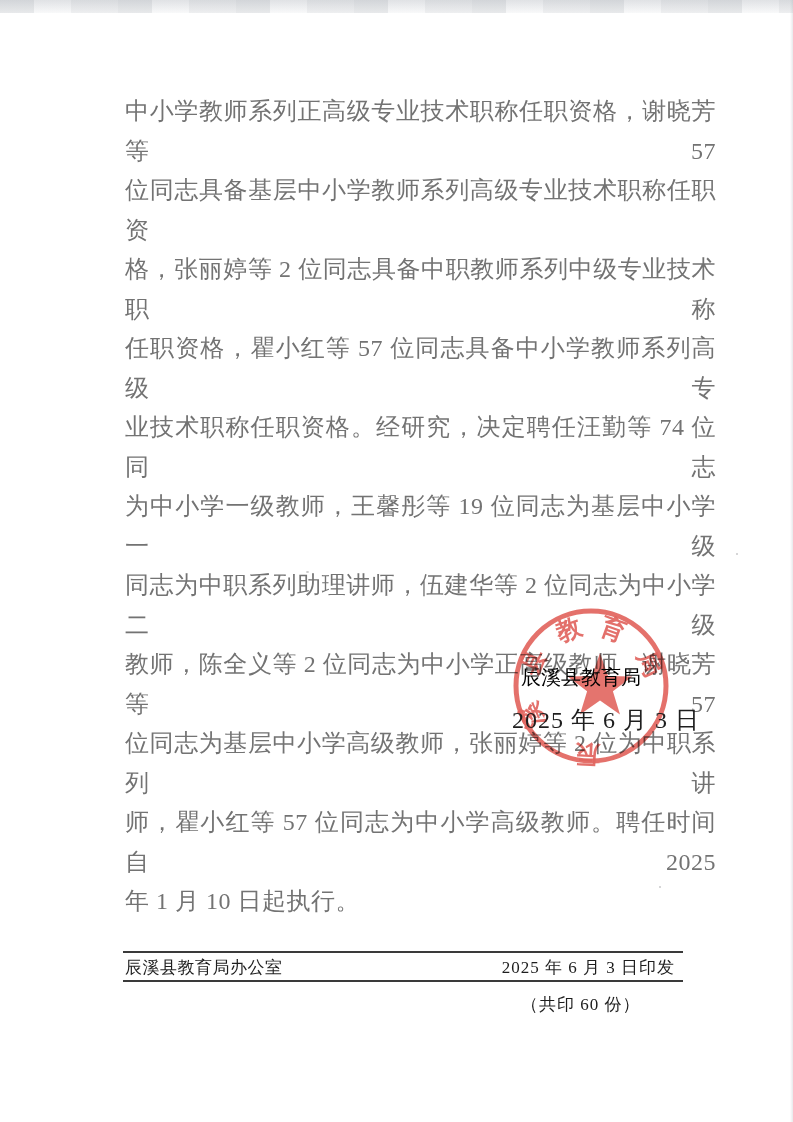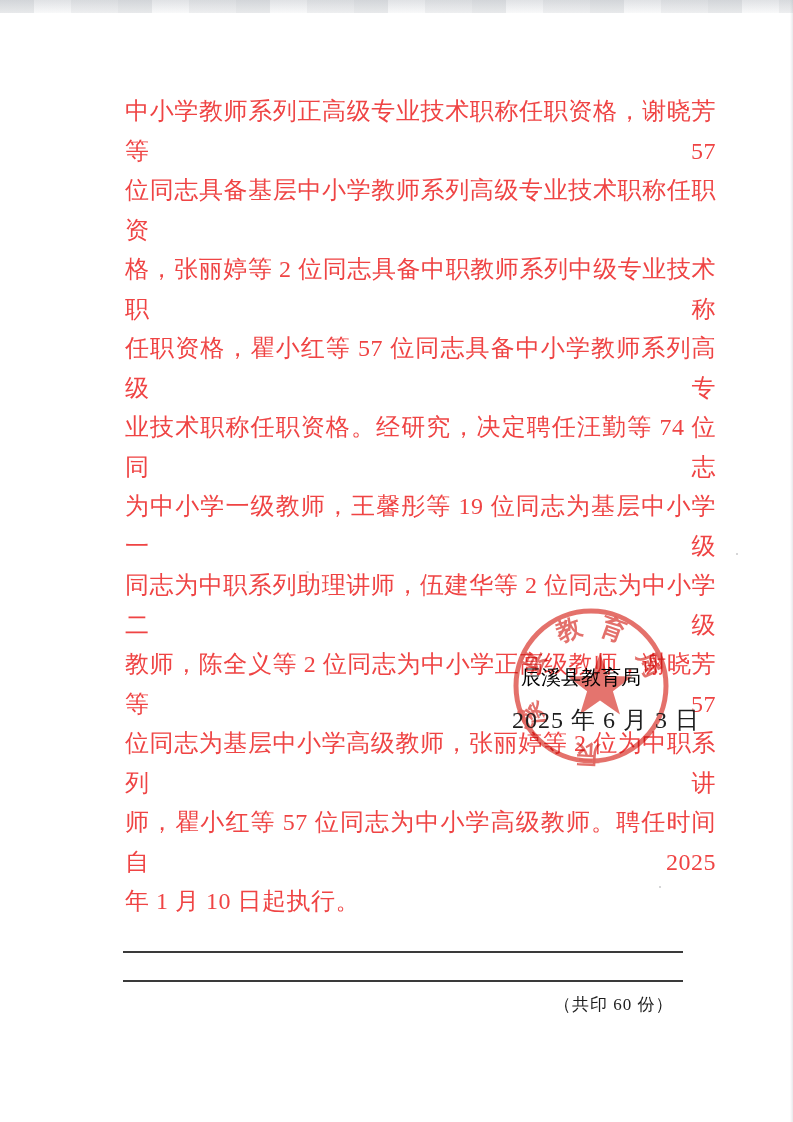--- a/index.html
+++ b/index.html
@@ -42,21 +42,21 @@
 
   
   .body-text {
     position: absolute;
     left: 125px;
     top: 92px;
     width: 591px;
     font-size: 24px;
     line-height: 39.5px;
     letter-spacing: 0.5px;
-    color: #ef4444;
+    color: #737373;
   }
   .body-line {
     text-align: justify;
     text-align-last: justify;
     white-space: normal;
   }
   .body-line.last {
     text-align-last: left;
   }
 
@@ -117,21 +117,20 @@
   }
   .footer-office { padding-left: 2px; letter-spacing: 0.5px; }
   .footer-issued { padding-right: 8px; letter-spacing: 1px; }
   .footer-copies {
     position: absolute;
     left: 521px;
     top: 993px;
     font-size: 17px;
     letter-spacing: 1px;
     color: #1e1e1e;
-    margin-left: 33px;
   }
 </style>
 </head>
 <body>
 
 <div class="page">
 
   <div class="scan-top"></div>
   <div class="scan-edge-right"></div>
   <div class="speck" style="left:306px;top:571px;width:3px;height:2px;"></div>
@@ -164,16 +163,20 @@
       <text transform="translate(82.1,144.9) rotate(183)">辰</text>
       <text transform="translate(33.5,110.9) rotate(-113)">溪</text>
       <text transform="translate(34.7,64.4) rotate(-64)">县</text>
     </g>
   </svg>
 
   <div class="sig-agency">辰溪县教育局</div>
   <div class="sig-date">2025 年 6 月 3 日</div>
 
   <div class="rule rule-top"></div>
+  <div class="footer-row">
+    <span class="footer-office">辰溪县教育局办公室</span>
+    <span class="footer-issued">2025 年 6 月 3 日印发</span>
+  </div>
   <div class="rule rule-bottom"></div>
   <div class="footer-copies">（共印 60 份）</div>
 
 </div>
 
 </body></html>

